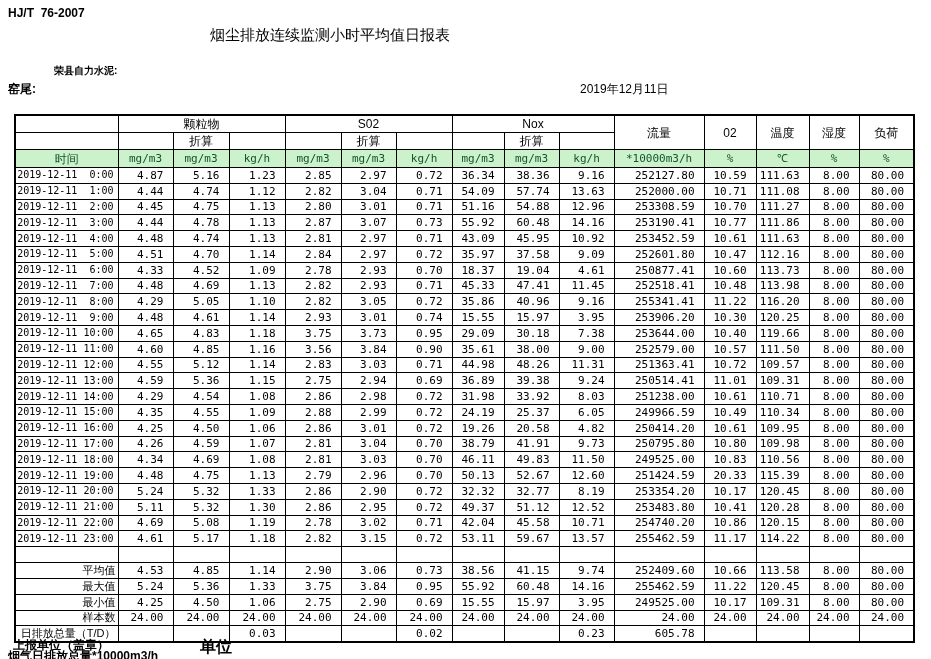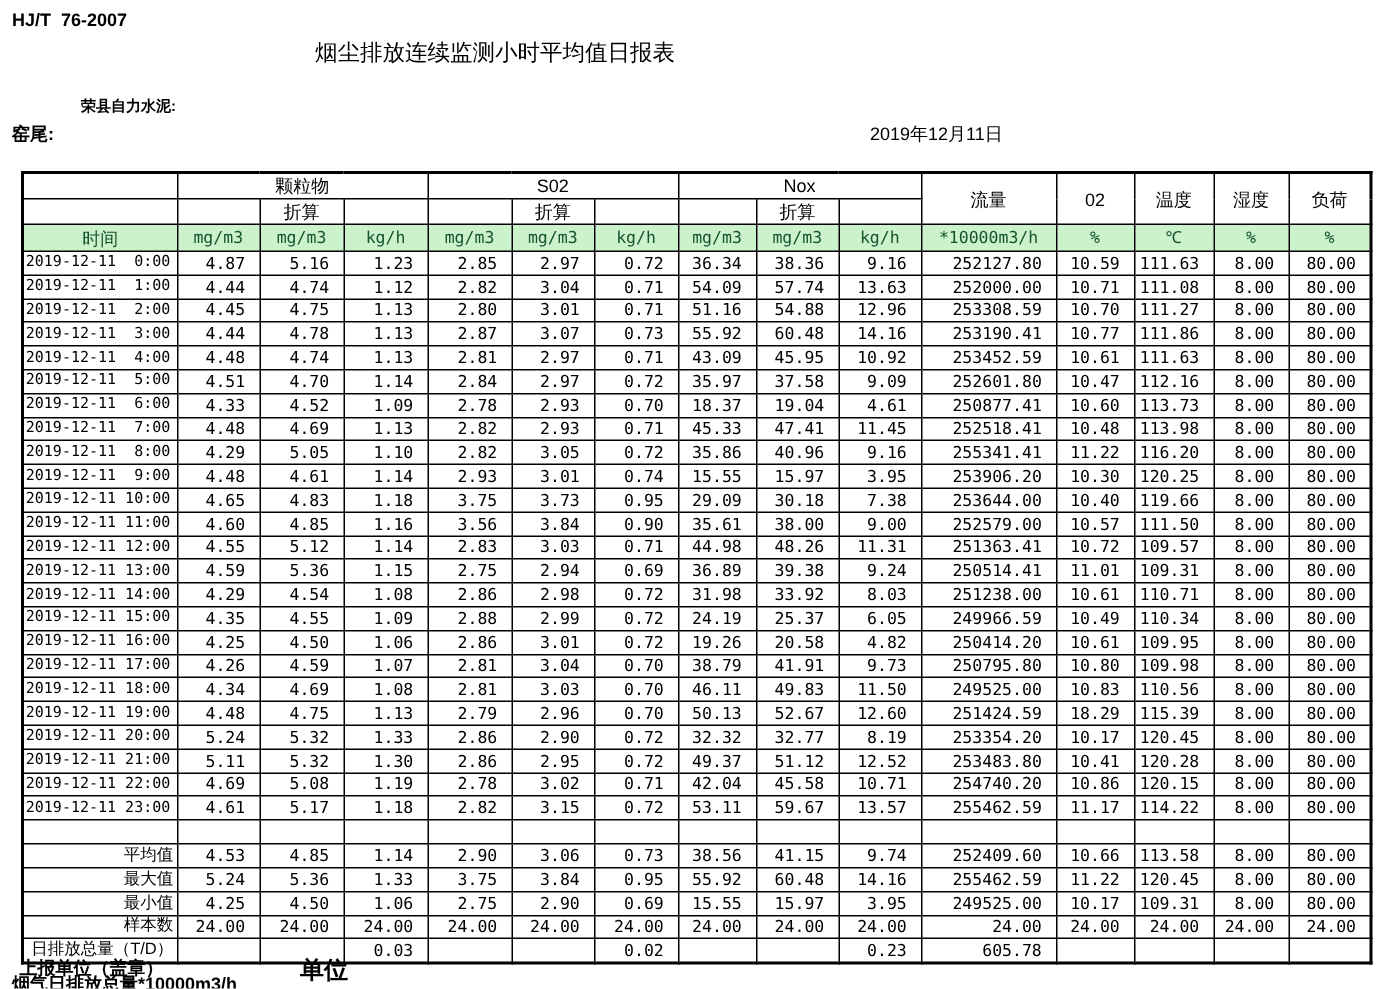--- a/index.html
+++ b/index.html
@@ -427,21 +427,21 @@
         <td class="num">4.48</td>
         <td class="num">4.75</td>
         <td class="num">1.13</td>
         <td class="num">2.79</td>
         <td class="num">2.96</td>
         <td class="num">0.70</td>
         <td class="num">50.13</td>
         <td class="num">52.67</td>
         <td class="num">12.60</td>
         <td class="num">251424.59</td>
-        <td class="num">18.29</td>
+        <td class="num">20.33</td>
         <td class="num">115.39</td>
         <td class="num">8.00</td>
         <td class="num">80.00</td>
       </tr>
       <tr>
         <td class="time-cell">2019-12-11 20:00</td>
         <td class="num">5.24</td>
         <td class="num">5.32</td>
         <td class="num">1.33</td>
         <td class="num">2.86</td>

